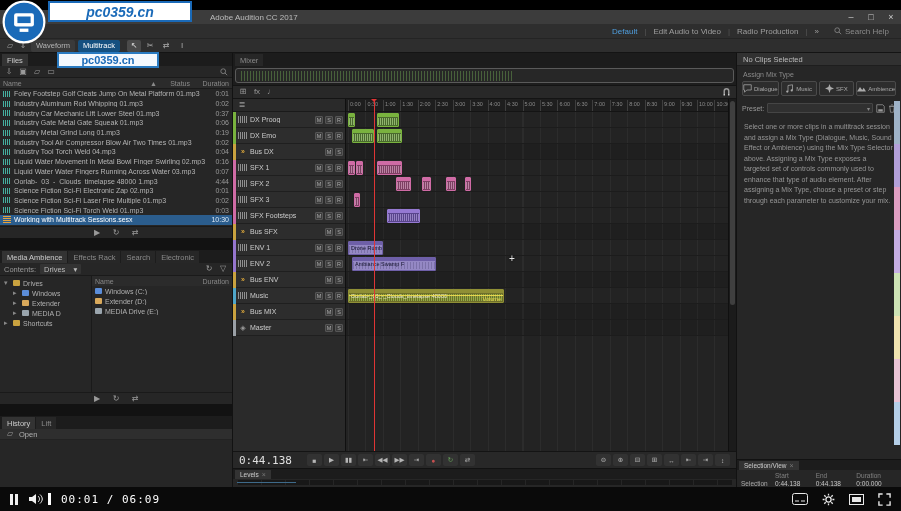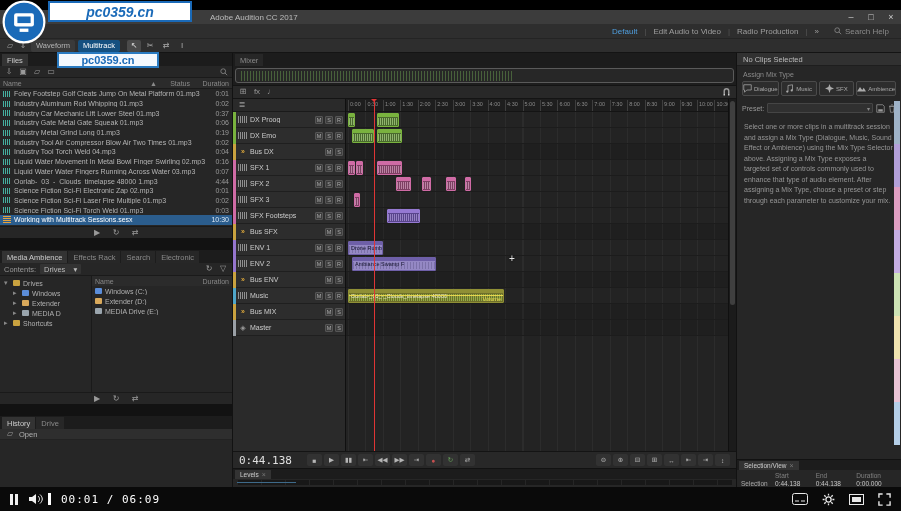--- a/index.html
+++ b/index.html
@@ -417,21 +417,21 @@
               </span>
           </div>
         </div>
 
         <div class="panel history-panel">
           <div class="panel-tabs">
               <span class="ptab active">
                 <span>History</span>
               </span>
               <span class="ptab">
-                <span>Drive</span>
+                <span>Lift</span>
               </span>
             </div>
           <div>
               <div class="hrow">
                 <span class="mini-ic">▱</span>
                 <span>Open</span>
               </div>
             </div>
         </div>
       </div>

